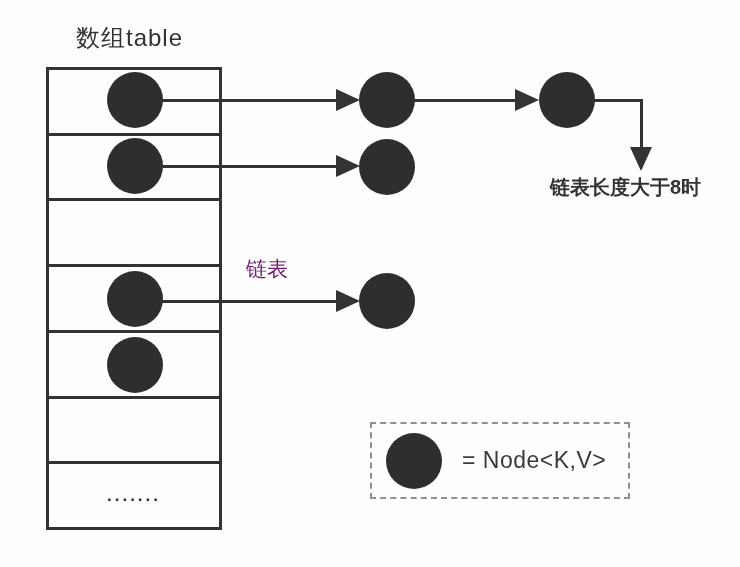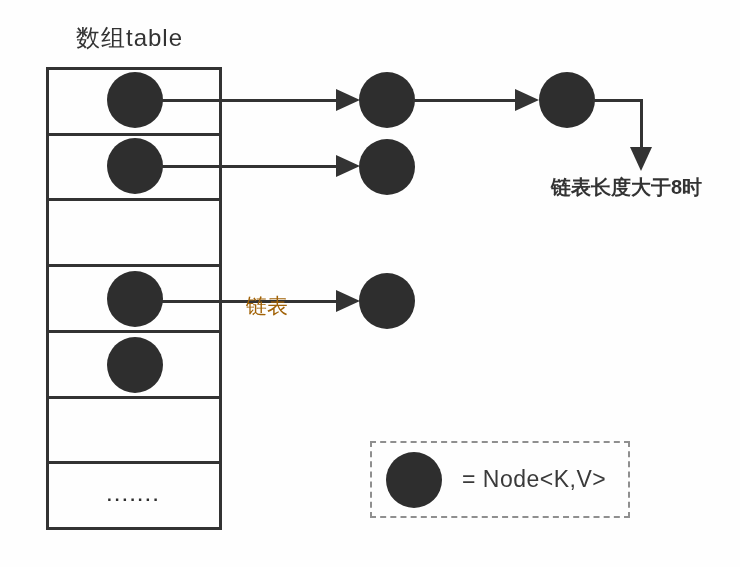--- a/index.html
+++ b/index.html
@@ -42,37 +42,37 @@
   }
   .head-down {
     position: absolute; width: 0; height: 0;
     border-top: 24px solid #333;
     border-left: 11px solid transparent;
     border-right: 11px solid transparent;
   }
 
   .ll-label {
     position: absolute; left: 246px; top: 255px;
-    font-size: 21px; color: #a16207; margin-top: 37px;
+    font-size: 21px; color: #701a75;
   }
 
   .treeify-note {
-    position: absolute; left: 551px; top: 174px; width: 185px;
-    text-align: left; font-size: 20px; font-weight: 600;
+    position: absolute; left: 516px; top: 174px; width: 185px;
+    text-align: right; font-size: 20px; font-weight: 600;
     color: #333; line-height: 27px;
   }
 
   .dots {
     position: absolute; left: 46px; top: 486px; width: 176px;
     text-align: center; font-size: 17px; font-weight: 700;
     letter-spacing: 3px; color: #2e2e2e;
   }
 
   .legend {
-    position: absolute; left: 370px; top: 441px;
+    position: absolute; left: 370px; top: 422px;
     width: 260px; height: 77px;
     border: 2px dashed #8f8f8f;
     box-sizing: border-box;
   }
   .legend-node {
     position: absolute; left: 14px; top: 9px;
     width: 56px; height: 56px; border-radius: 50%;
     background: #2e2e2e;
   }
   .legend-text {

